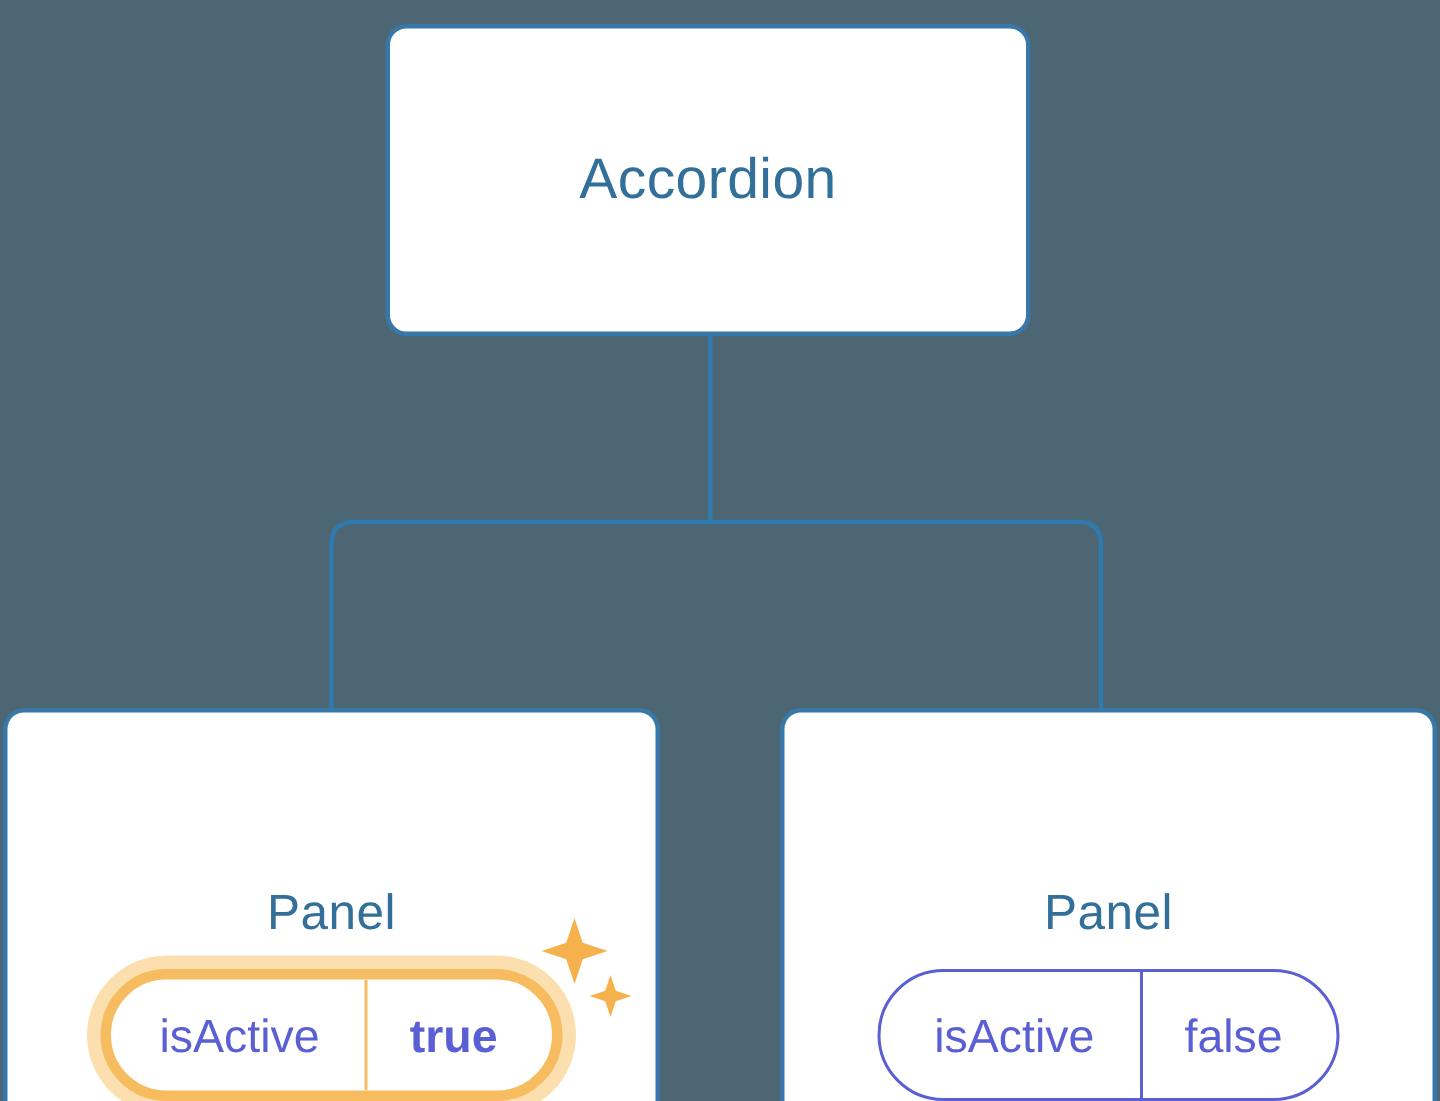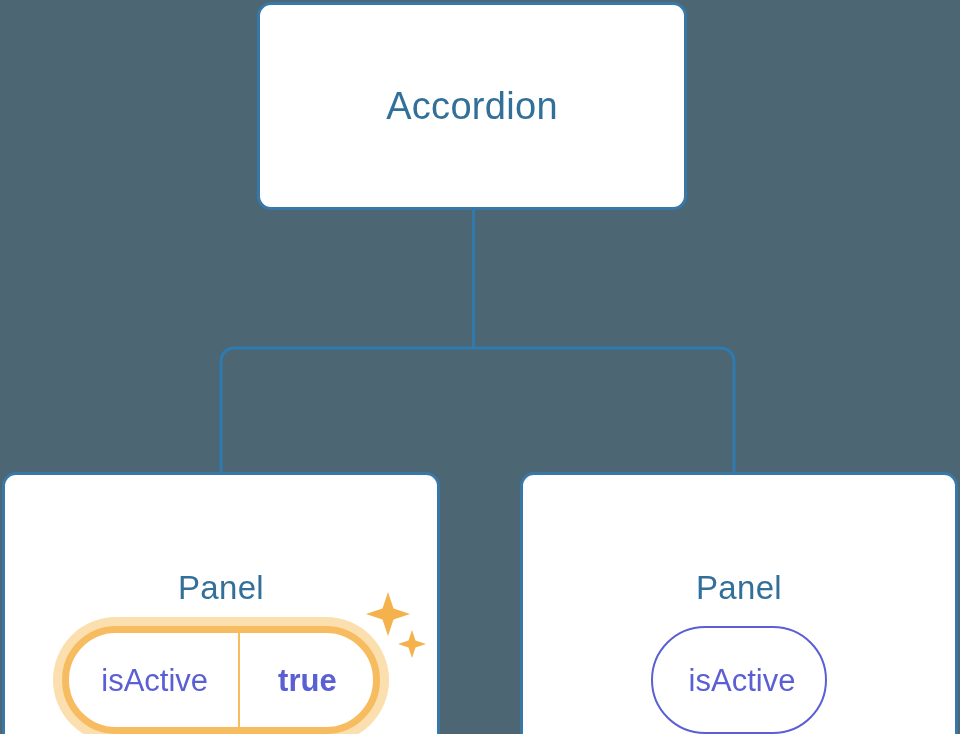--- a/index.html
+++ b/index.html
@@ -38,21 +38,21 @@
     border-radius: 14px;
     box-sizing: border-box;
     display: flex;
     flex-direction: column;
     align-items: center;
     justify-content: flex-end;
   }
 
   .node-root {
     left: 257px;
-    top: 2px;
+    top: 16px;
     width: 430px;
     height: 208px;
     justify-content: center;
   }
 
   .node-panel-left {
     left: 2px;
     top: 472px;
     width: 438px;
     height: 262px;
@@ -91,21 +91,21 @@
   .pill-wrap {
     position: relative;
     margin-top: 22px;
     display: inline-flex;
   }
 
   .pill {
     position: relative;
     display: flex;
     align-items: stretch;
-    height: 108px;
+    height: 88px;
     border: 2px solid #5b5fd4;
     border-radius: 999px;
     background: #ffffff;
     box-sizing: border-box;
     overflow: hidden;
   }
 
   .pill-key,
   .pill-val {
     display: flex;
@@ -115,21 +115,21 @@
     font-size: 31px;
     line-height: 1;
     white-space: nowrap;
   }
 
   .pill-key {
     padding: 0 30px 0 36px;
   }
 
   .pill-val {
-    padding: 0 36px 0 38px;
+    padding: 0 36px 0 28px;
     border-left: 2px solid #5b5fd4;
   }
 
   
   .pill-wrap.is-highlighted .pill {
     border-color: #f8bc60;
     border-width: 7px;
     box-shadow: 0 0 0 9px #fcdfae;
   }
 
@@ -184,17 +184,18 @@
       </svg>
     </div>
   </div>
 
   <div class="node node-panel-right">
     <div class="node-title">Panel</div>
 
     <div class="pill-wrap">
       <div class="pill">
         <div class="pill-key">isActive</div>
+        <div class="pill-val">false</div>
       </div>
     </div>
   </div>
 
 </div>
 
 </body></html>

